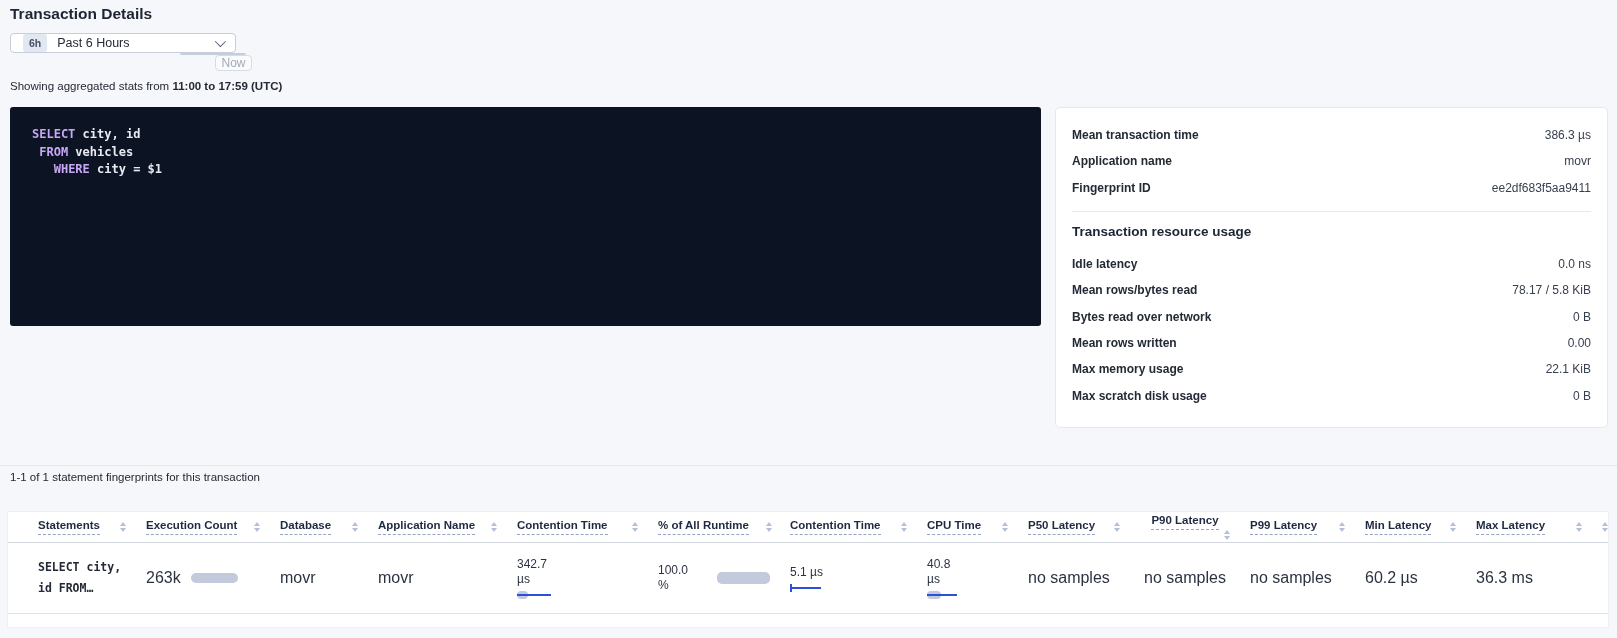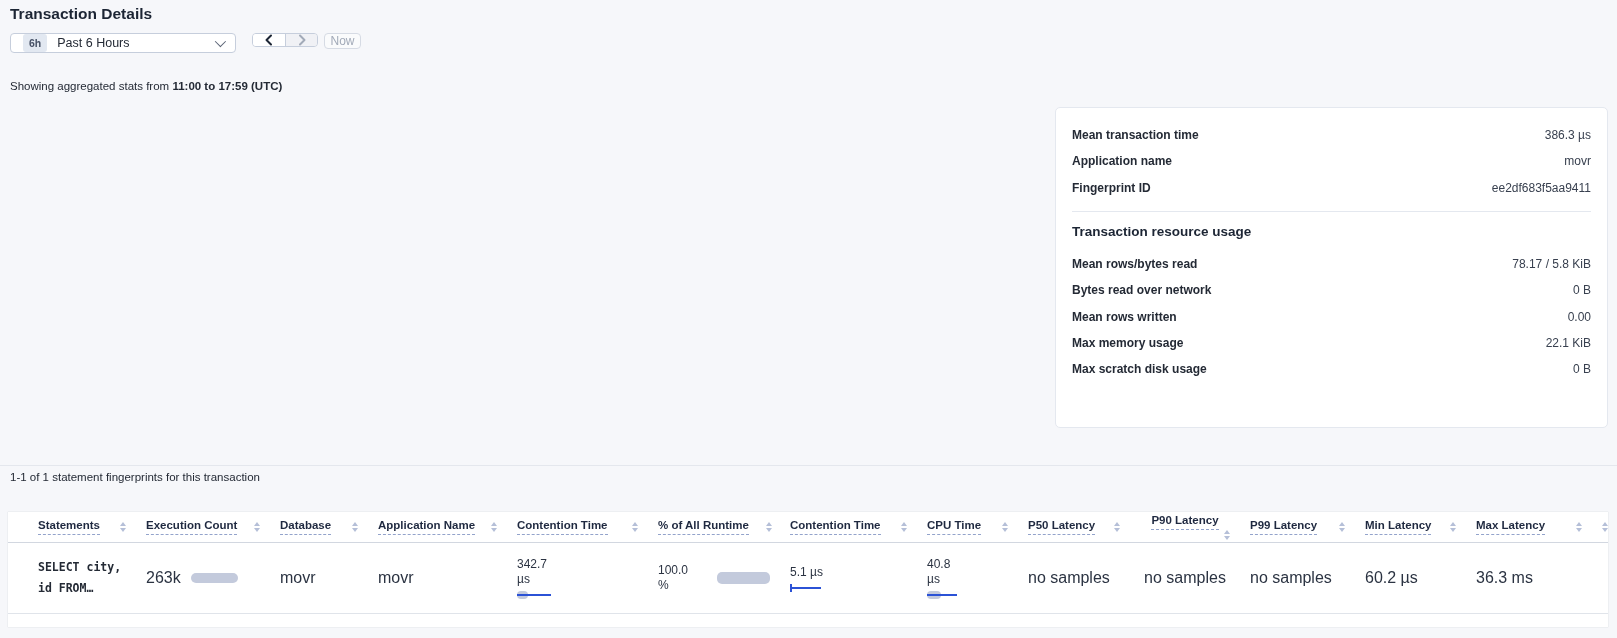--- a/index.html
+++ b/index.html
@@ -2,21 +2,21 @@
 <html><head>
 <meta charset="utf-8">
 <style>
   * { margin:0; padding:0; box-sizing:border-box; }
   html,body { background:#f6f7fa; font-family:"Liberation Sans", sans-serif; color:#242a35; }
   .stage { position:relative; width:1617px; height:638px; background:#f6f7fa; overflow:hidden; }
 
   
   .page-title { position:absolute; left:10px; top:5px; font-size:15.5px; font-weight:700; color:#1c2534; }
 
-  .toolbar { position:absolute; left:10px; top:33px; display:flex; align-items:flex-start; height:34px; }
+  .toolbar { position:absolute; left:10px; top:33px; display:flex; align-items:flex-end; height:34px;flex-direction:column; }
   .time-dropdown {
     width:226px; background:#fff; border:1px solid #c6cedc; border-radius:4px;
     display:flex; align-items:center; padding:0 12px; cursor:pointer; margin-right:16px;
   }
   .time-badge {
     background:#e2e8f1; color:#475166; font-size:10.5px; font-weight:700;
     padding:3px 6px; border-radius:3px; margin-right:10px;
   }
   .time-label { font-size:12.5px; color:#242a35; }
   .chevron-down {
@@ -127,36 +127,41 @@
       </button>
     </div>
     <button class="now-btn">Now</button>
   </div>
 
   <div class="agg-caption">
     <span>Showing aggregated stats from</span>
     <b>11:00 to 17:59 (UTC)</b>
   </div>
 
+  <div class="sql-box"><div><span></span><span class="sql-kw">SELECT</span><span> city, id</span></div><div><span> </span><span class="sql-kw">FROM</span><span> vehicles</span></div><div><span>   </span><span class="sql-kw">WHERE</span><span> city = $1</span></div></div>
 
   <div class="summary-panel">
     <div class="panel-row">
       <span class="lbl">Mean transaction time</span>
       <span class="val">386.3 µs</span>
     </div>
     <div class="panel-row">
       <span class="lbl">Application name</span>
       <span class="val">movr</span>
     </div>
     <div class="panel-row">
       <span class="lbl">Fingerprint ID</span>
       <span class="val">ee2df683f5aa9411</span>
     </div>
     <hr class="panel-divider">
     <div class="panel-section-title">Transaction resource usage</div>
+    <div class="panel-row">
+      <span class="lbl">Idle latency</span>
+      <span class="val">0.0 ns</span>
+    </div>
     <div class="panel-row">
       <span class="lbl">Mean rows/bytes read</span>
       <span class="val">78.17 / 5.8 KiB</span>
     </div>
     <div class="panel-row">
       <span class="lbl">Bytes read over network</span>
       <span class="val">0 B</span>
     </div>
     <div class="panel-row">
       <span class="lbl">Mean rows written</span>

